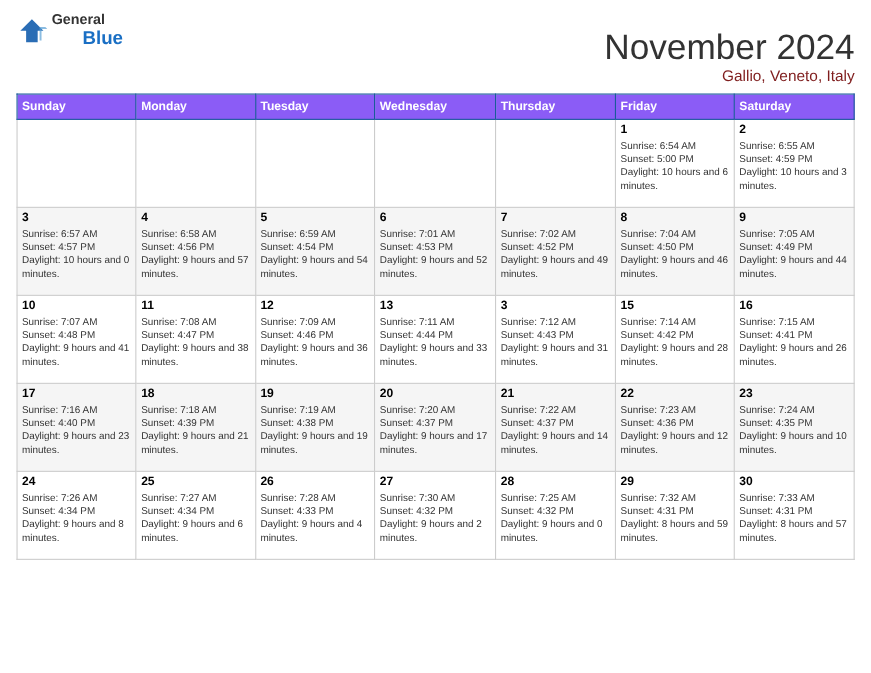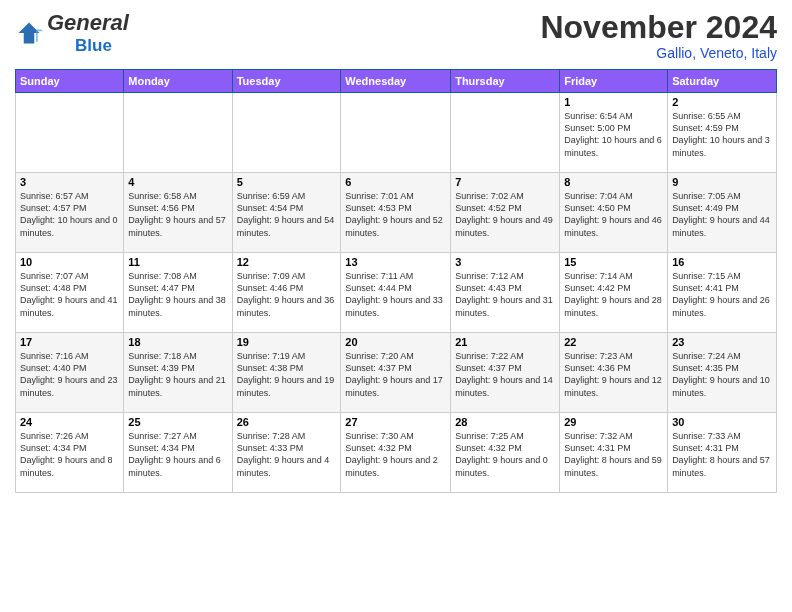--- a/index.html
+++ b/index.html
@@ -30,27 +30,28 @@
     .logo-blue { color: #1a6fc4; }
     .logo-icon {
       width: 28px;
       height: 28px;
     }
     .title-block {
       text-align: right;
     }
     .month-title {
       font-size: 32px;
-      font-weight: bold;
+      font-weight: normal;
       color: #333;
       line-height: 1.1;
+      margin-top: 16px;
     }
     .location {
       font-size: 14px;
-      color: #1d4ed8;
+      color: #7f1d1d;
     }
     .calendar {
       width: 100%;
       border-collapse: collapse;
       font-size: 9.5px;
     }
     .calendar th {
       background: #8b5cf6;
       color: #fff;
       padding: 5px 4px;
@@ -90,21 +91,21 @@
 
 <div class="page">
   <div class="header">
     <div class="logo">
       <svg class="logo-icon" viewBox="0 0 32 32">
         <polygon points="16,4 28,16 22,16 22,28 10,28 10,16 4,16" fill="#2a6db5"></polygon>
         <polygon points="20,2 32,14 26,14 26,26 24,26 24,12 30,12" fill="#5a9fd4" opacity="0.7"></polygon>
       </svg>
       <div>
         <div style="display:flex; gap:0;">
-          <span class="logo-general" style="font-size:22px; font-weight:bold;font-style:italic;">General</span>
+          <span class="logo-general" style="font-size:13px; font-weight:bold;">General</span>
         </div>
         <div>
           <span class="logo-blue" style="font-size:17px; font-weight:bold;margin-left:28px;">Blue</span>
         </div>
       </div>
     </div>
     <div class="title-block">
       <div class="month-title">November 2024</div>
       <div class="location">Gallio, Veneto, Italy</div>
     </div>

